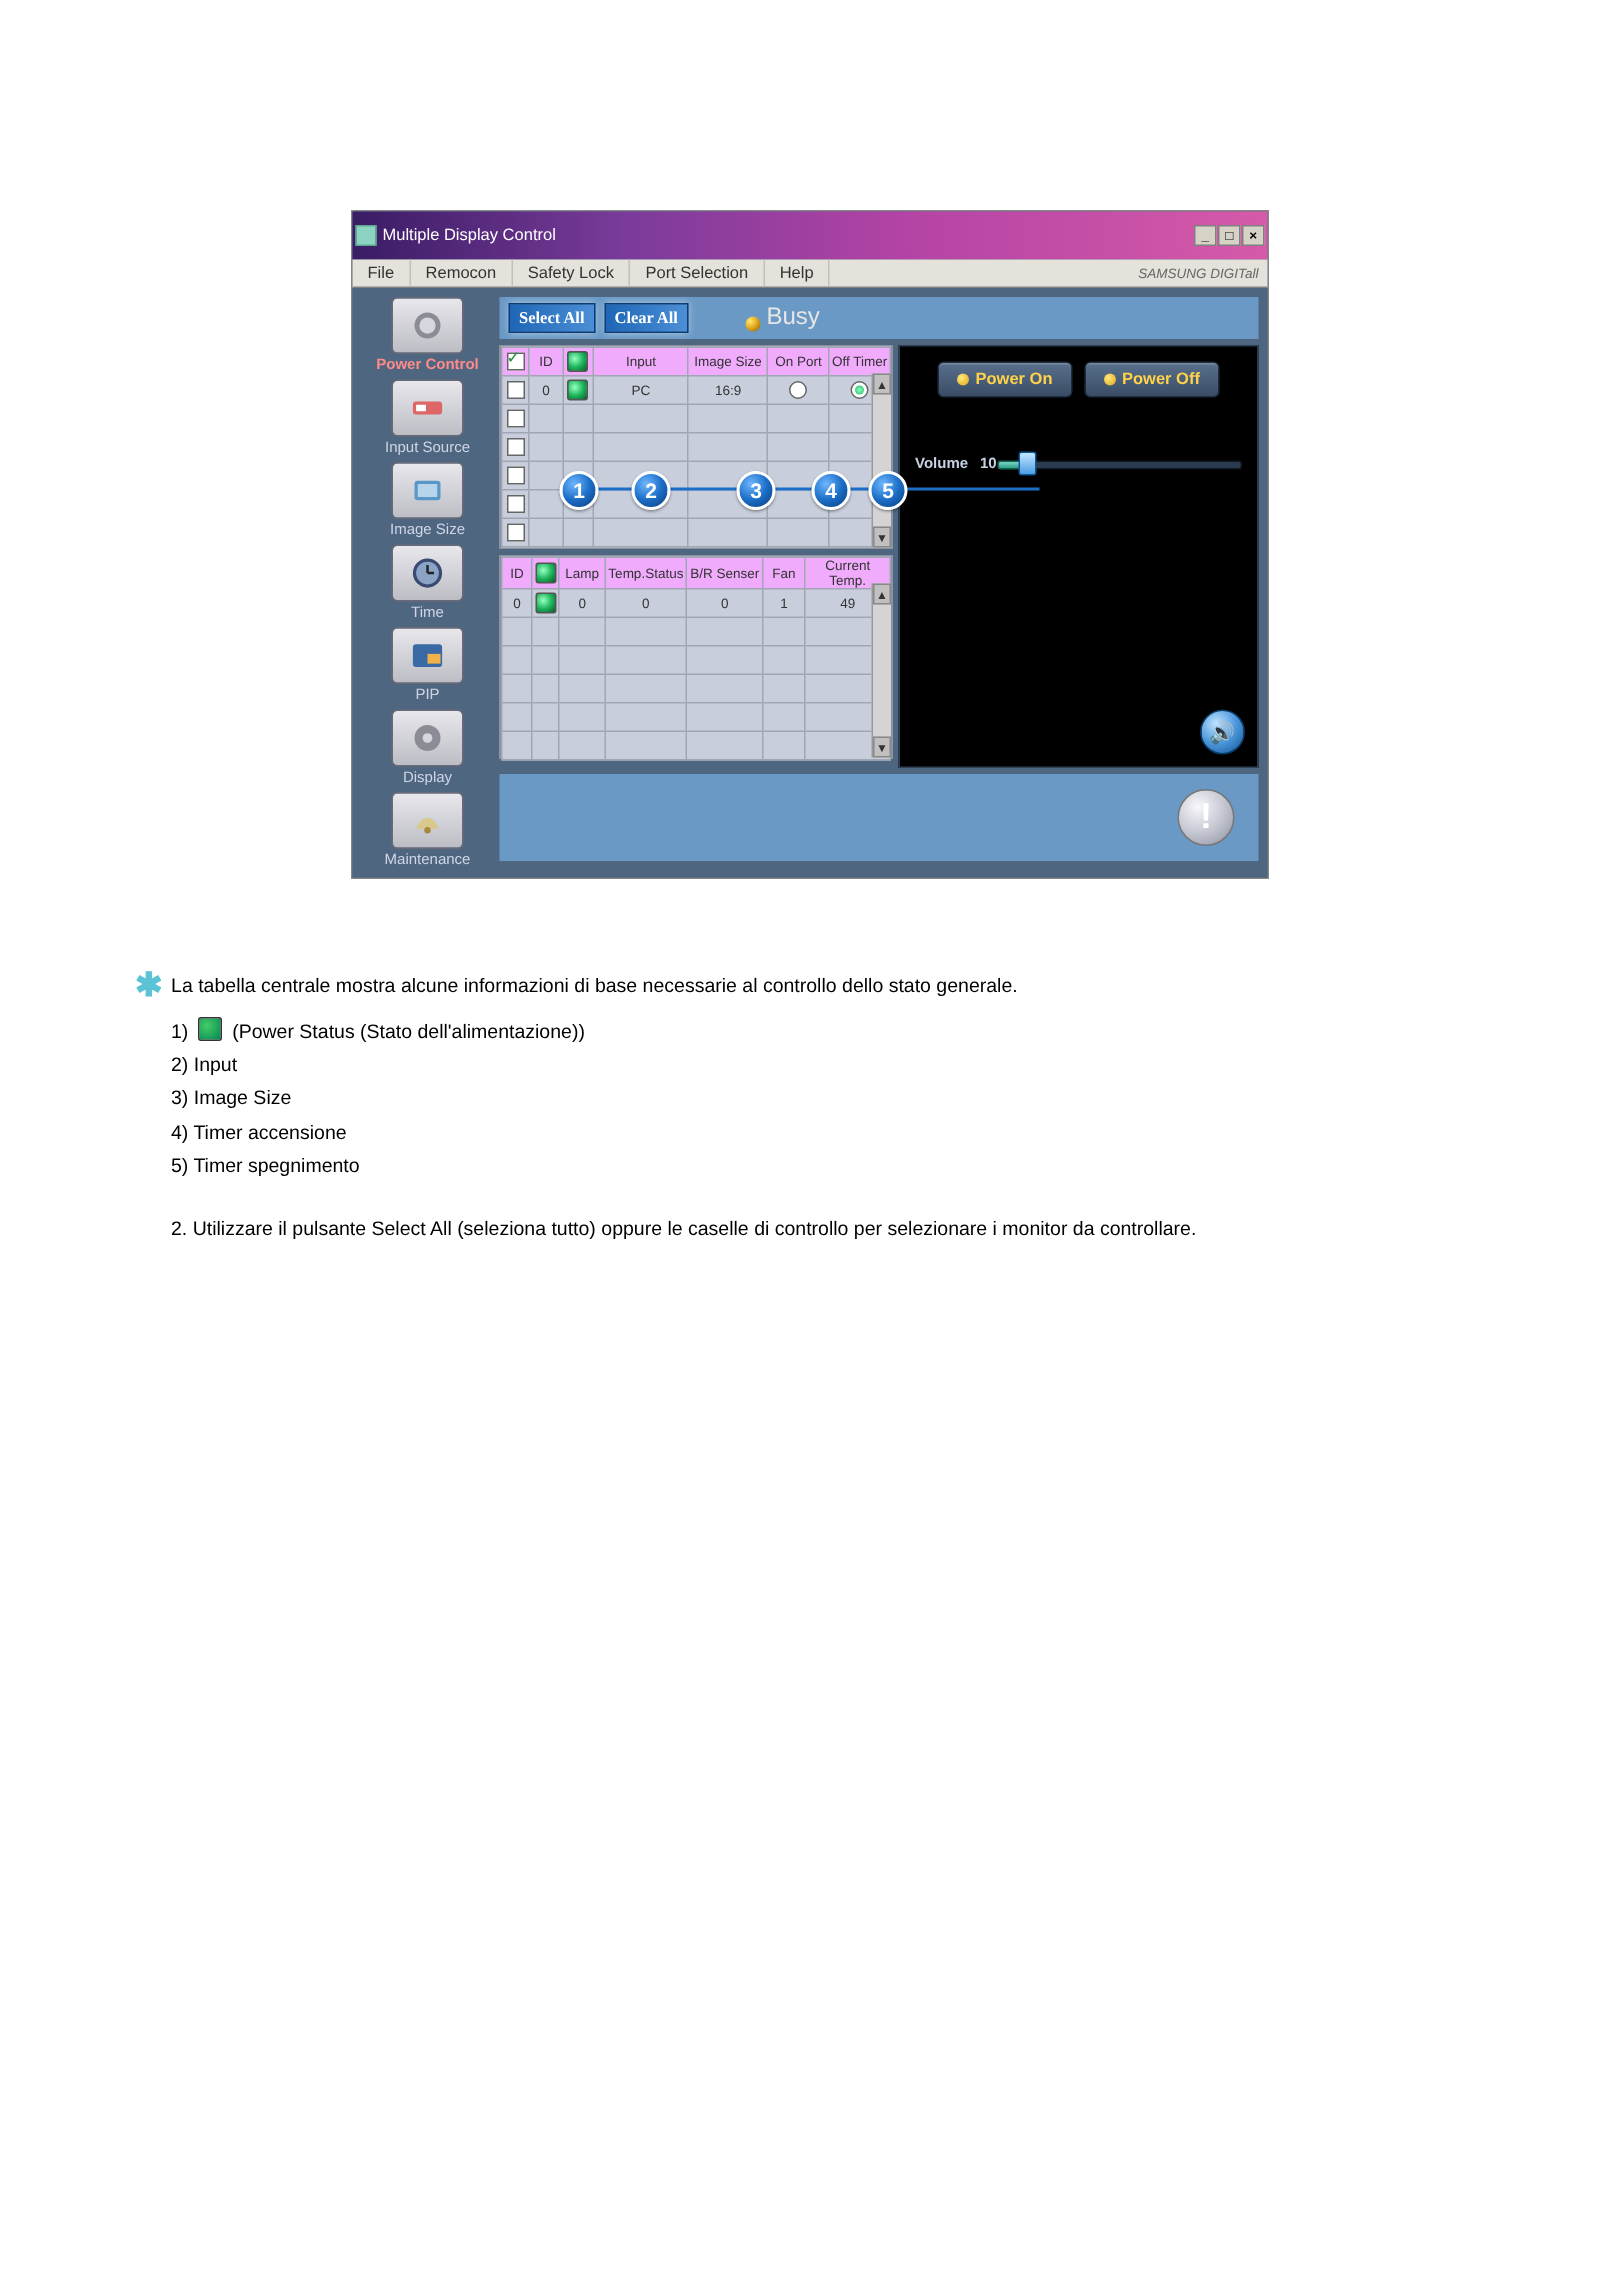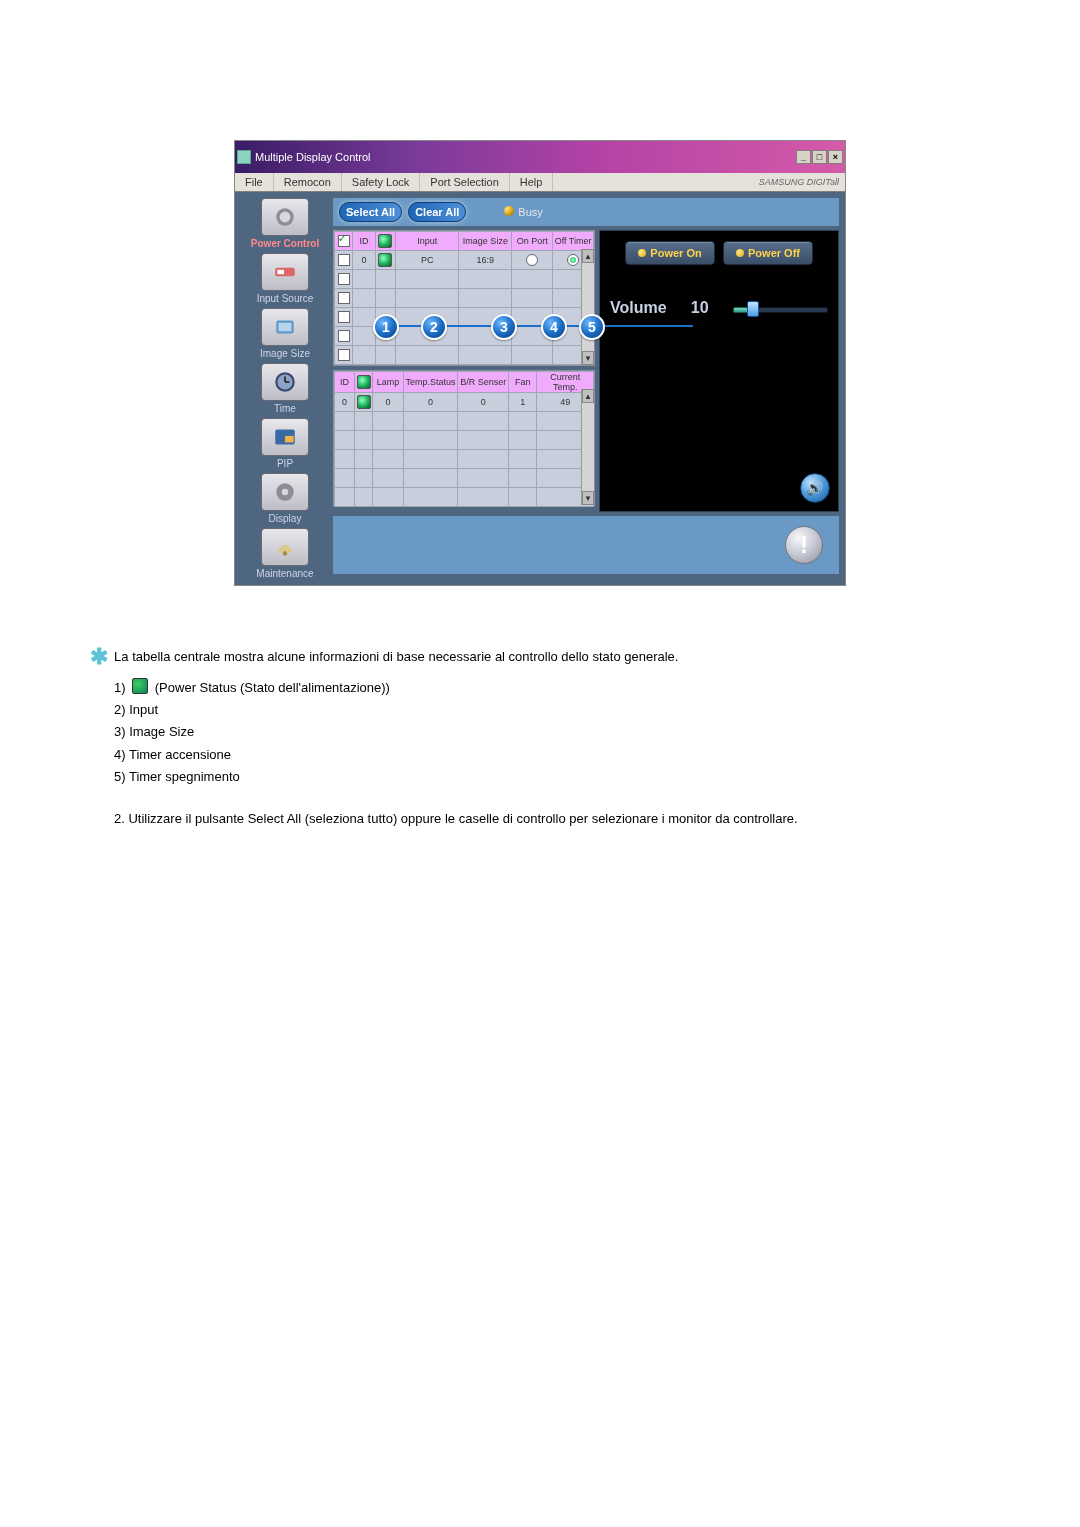--- a/index.html
+++ b/index.html
@@ -131,28 +131,29 @@
     display: flex;
     align-items: center;
     padding: 0 6px;
     gap: 6px;
   }
   .btn-bar {
     height: 18px;
     padding: 0 6px;
     background: linear-gradient(90deg,#1e66b6,#4c8fd6);
     border: 1px solid #0d3c74;
-    border-radius: 10px;
+    border-radius: 0;
     color:#fff;
     font-size: 11px;
     font-weight: bold;
     display:flex;align-items:center;
     box-shadow: 0 0 5px rgba(255,255,255,.5);
-  }
-  .busy { color:#e6e6e6; display:flex; align-items:flex-start; gap:4px; font-size:11px;}
+    font-family: Liberation Serif, serif;
+  }
+  .busy { color:#e6e6e6; display:flex; align-items:flex-end; gap:4px; font-size:16px;}
   .busy .dot { width:10px;height:10px;border-radius:50%;background:radial-gradient(circle at 30% 30%, #ffe97a,#e0a619,#7a5a07);}
   
   .grid {
     background: #c8cedb;
     border: 1px solid #8a90a0;
     position: relative;
   }
   .grid table {
     border-collapse: collapse;
     width: 100%;
@@ -218,21 +219,21 @@
     color: #ffd24a;
     font-weight: bold;
     font-size: 11px;
     display: inline-flex;
     align-items: center;
     justify-content: center;
     gap: 4px;
     box-shadow: inset 0 1px 0 rgba(255,255,255,.2);
   }
   .powerbtn .pd { width:8px;height:8px;border-radius:50%;background:radial-gradient(circle at 35% 35%,#ffe97a,#e0a619);}
-  .vol-row { margin-top: 34px; color:#c8d1e2; font-size:16px; font-weight:bold; display:flex; gap:24px;}
+  .vol-row { margin-top: 34px; color:#c8d1e2; font-size:10px; font-weight:bold; display:flex; align-items:center; gap:1px;}
   .slider-wrap { flex:1; position:relative; height:20px;}
   .slider-track { position:absolute; left:0; right:0; top:8px; height:4px; background:#2a3a50; border:1px solid #101820; border-radius:2px;}
   .slider-fill { position:absolute; left:0; top:8px; height:4px; width: 18px; background:linear-gradient(#7cd3c4,#2ea189); border:1px solid #12614f; border-radius:2px;}
   .slider-thumb { position:absolute; left:14px; top:2px; width:10px; height:14px; background:linear-gradient(#c3e6ff,#4d9ee5); border:1px solid #105393; border-radius:2px;}
   .speaker-btn {
     position:absolute; right:8px; bottom:8px;
     width:28px;height:28px;border-radius:50%;
     background:radial-gradient(circle at 35% 30%,#bfe3ff,#4b97db,#105393);
     border:1px solid #0a3a66;
     display:flex;align-items:center;justify-content:center;color:#fff;font-size:14px;

